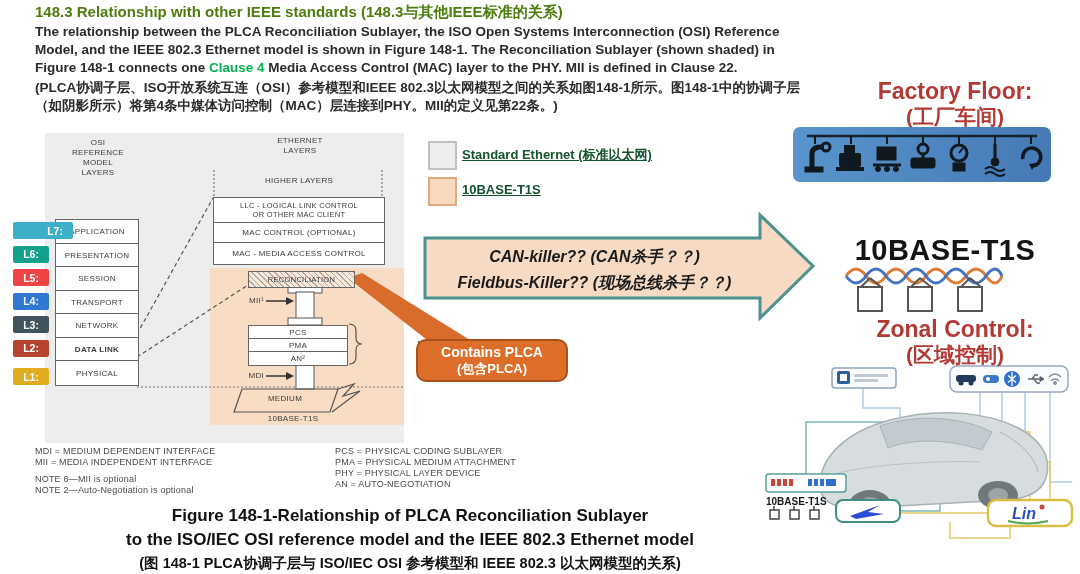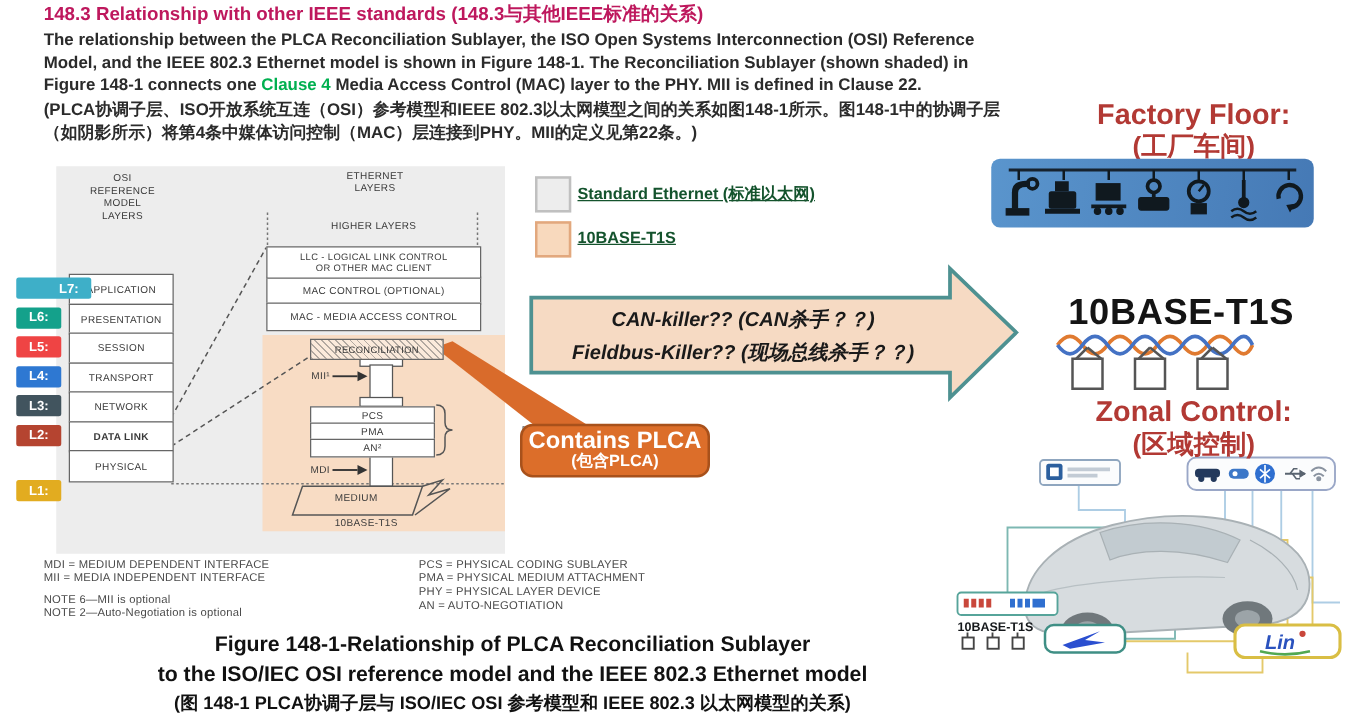--- a/index.html
+++ b/index.html
@@ -2,21 +2,21 @@
 <html><head>
 <meta charset="utf-8">
 <style>
   html,body{margin:0;padding:0;}
   .canvas{position:relative;width:1080px;height:574px;background:#ffffff;overflow:hidden;
           font-family:"Liberation Sans",sans-serif;color:#222;}
   .abs{position:absolute;}
 
   
   .hdr{left:35px;top:2px;width:778px;z-index:3;}
-  .hdr h1{margin:0;font-size:15px;line-height:19px;font-weight:bold;color:#be185d;}
+  .hdr h1{margin:0;font-size:15px;line-height:19px;font-weight:bold;color:#4d7c0f;}
   .hdr p{margin:2px 0 0 0;font-size:13.5px;line-height:18px;font-weight:bold;color:#2b2b2b;}
   .clause{color:#00B050;}
 
   
   .bg-gray{left:45px;top:133px;width:359px;height:310px;background:#ededed;z-index:1;}
   .bg-peach{left:210px;top:268px;width:194px;height:157px;background:#f8dcc4;z-index:1;}
 
   
   .dtxt{z-index:3;font-size:8px;line-height:10px;color:#3a3a3a;text-align:center;white-space:pre-line;letter-spacing:.3px;}
   .dbox{z-index:3;background:#fff;border:1px solid #666;display:flex;align-items:center;justify-content:center;
@@ -31,21 +31,21 @@
   .sw-peach{background:#f8d9bd;border:2px solid #e2a87e;}
   .leg-label{z-index:3;font-size:13px;font-weight:bold;color:#14532d;text-decoration:underline;}
 
   
   .arrow-text{left:432px;top:244px;width:325px;z-index:3;text-align:center;font-style:italic;
               font-weight:bold;font-size:16px;line-height:26px;color:#1a1a1a;}
 
   
   .callout{left:416px;top:339px;width:148px;z-index:4;background:#DC6E2A;border:2px solid #A8511B;border-radius:10px;
            text-align:center;color:#fff;font-weight:bold;padding:3px 0 4px 0;}
-  .callout .c1{font-size:19px;line-height:17px;}
+  .callout .c1{font-size:14px;line-height:17px;}
   .callout .c2{font-size:13px;line-height:15px;}
 
   
   .red-h{z-index:3;width:250px;text-align:center;font-weight:bold;color:#B23934;}
   .banner{left:793px;top:127px;width:258px;height:55px;z-index:3;border-radius:7px;
           background:linear-gradient(100deg,#5a95cd 0%,#4579b5 100%);}
   .t1s-big{left:835px;top:234px;width:220px;z-index:3;text-align:center;font-size:29px;font-weight:bold;color:#141414;letter-spacing:.5px;}
 
   
   .note{z-index:3;font-size:9px;line-height:11px;color:#4a4a4a;white-space:pre-line;letter-spacing:.2px;}
@@ -108,21 +108,21 @@
   <div class="abs dbox" style="left:55px;top:289.5px;width:82px;height:23px;">TRANSPORT</div>
   <div class="abs dbox" style="left:55px;top:313px;width:82px;height:23px;">NETWORK</div>
   <div class="abs dbox" style="left:55px;top:336.5px;width:82px;height:23px;font-weight:bold;">DATA LINK</div>
   <div class="abs dbox" style="left:55px;top:360px;width:82px;height:24px;">PHYSICAL</div>
   <div class="abs chip" style="left: 13px; top: 222px; background: rgb(62, 175, 200); padding-left: 24px;">L7:</div>
   <div class="abs chip" style="left: 13px; top: 245.5px; background: rgb(20, 161, 139);">L6:</div>
   <div class="abs chip" style="left: 13px; top: 269px; background: #ef4444;">L5:</div>
   <div class="abs chip" style="left: 13px; top: 292.5px; background: rgb(46, 120, 210);">L4:</div>
   <div class="abs chip" style="left: 13px; top: 316px; background: rgb(65, 84, 94);">L3:</div>
   <div class="abs chip" style="left: 13px; top: 339.5px; background: rgb(181, 68, 48);">L2:</div>
-  <div class="abs chip" style="left: 13px; top: 384px; background: rgb(226, 172, 32);">L1:</div>
+  <div class="abs chip" style="left: 13px; top: 368px; background: rgb(226, 172, 32);">L1:</div>
 
   <div class="abs dtxt" style="left:225px;top:136px;width:150px;">ETHERNET
 LAYERS</div>
   <div class="abs dtxt" style="left:215px;top:176px;width:168px;">HIGHER LAYERS</div>
   <div class="abs dbox" style="left:213px;top:221px;width:170px;height:21px;">MAC CONTROL (OPTIONAL)</div>
   <div class="abs dbox" style="left:213px;top:197px;width:170px;height:24px;font-size:7.5px;">LLC - LOGICAL LINK CONTROL
 OR OTHER MAC CLIENT</div>
   <div class="abs dbox" style="left:213px;top:242px;width:170px;height:21px;">MAC - MEDIA ACCESS CONTROL</div>
   <div class="abs dbox recon" style="left:248px;top:271px;width:105px;height:15px;font-size:7.5px;">RECONCILIATION</div>
   <div class="abs dtxt" style="left:240px;top:296px;width:24px;text-align:right;">MII¹</div>

